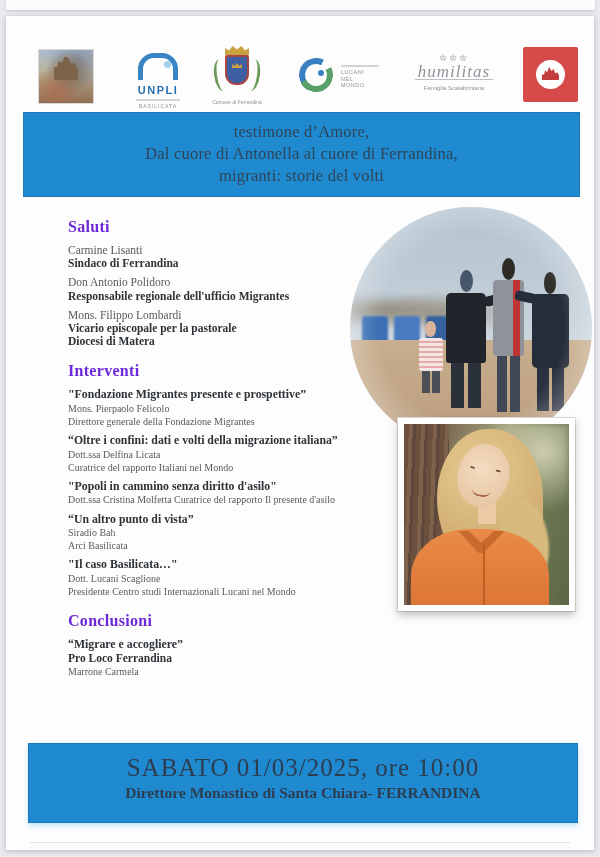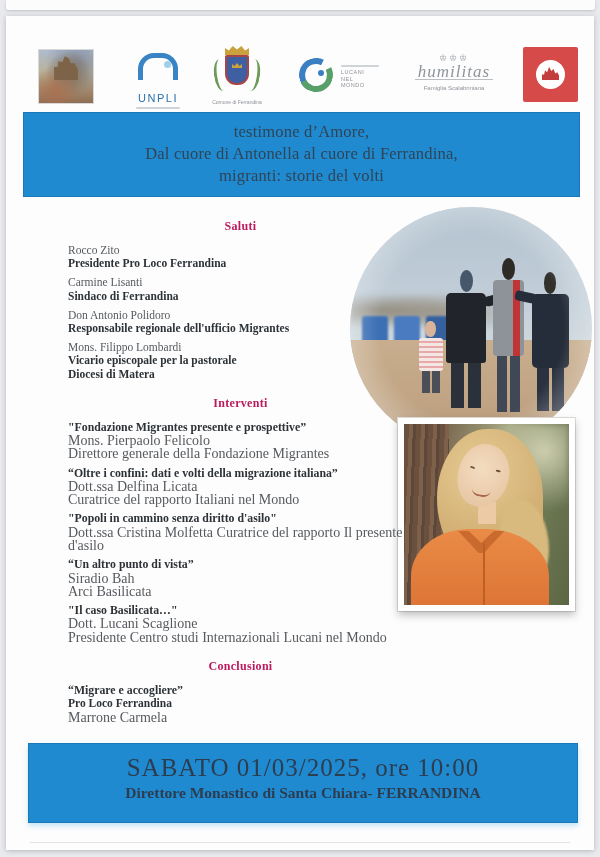--- a/index.html
+++ b/index.html
@@ -23,21 +23,21 @@
       radial-gradient(ellipse at 55% 45%, rgba(130,105,75,.9) 0%, rgba(130,105,75,0) 55%),
       radial-gradient(ellipse at 70% 25%, rgba(120,130,150,.8) 0%, rgba(120,130,150,0) 60%),
       linear-gradient(180deg,#aebdd0 0%,#b9b29a 40%,#a98e6e 70%,#8e6f55 100%);}
   .logo-painting .castle{position:absolute;left:28%;top:12%;width:44%;height:45%;
     background:#7d6448;clip-path:polygon(0 100%,0 45%,15% 45%,18% 20%,35% 25%,45% 0,62% 8%,70% 30%,85% 28%,100% 55%,100% 100%);}
 
   .logo-unpli{left:110px;top:37px;width:84px;text-align:center;}
   .unpli-arch{width:30px;height:22px;margin:0 auto;border:5px solid #3884c4;border-bottom:none;
     border-radius:16px 16px 0 0;position:relative;}
   .unpli-arch i{position:absolute;right:2px;top:3px;width:7px;height:7px;border-radius:50%;background:#9fd0e8;}
-  .unpli-name{font-family:"Liberation Sans",sans-serif;font-size:11px;font-weight:normal;color:#2a6fae;letter-spacing:1.5px;margin-top:12px;}
+  .unpli-name{font-family:"Liberation Sans",sans-serif;font-size:11px;font-weight:bold;color:#2a6fae;letter-spacing:1.5px;margin-top:4px;}
   .micro-line{height:2px;background:#cfd4d8;margin:3px auto 2px auto;width:44px;border-radius:1px;}
   .unpli-region{font-family:"Liberation Sans",sans-serif;font-size:5px;color:#8d9298;letter-spacing:1px;}
 
   .logo-comune{left:196px;top:29px;width:70px;text-align:center;}
   .crest{position:relative;width:46px;height:52px;margin:0 auto;}
   .crest .crown{position:absolute;left:11px;top:0;width:24px;height:10px;background:#c9a23f;
     clip-path:polygon(0 100%,0 30%,16% 55%,32% 10%,50% 45%,68% 10%,84% 55%,100% 30%,100% 100%);}
   .crest .shield{position:absolute;left:11px;top:10px;width:20px;height:26px;background:#3f5fa3;
     border:2px solid #a94444;border-radius:2px 2px 11px 11px;}
   .crest .shield i{position:absolute;left:5px;top:6px;width:10px;height:5px;background:#c9a23f;
@@ -141,28 +141,28 @@
   .photo-inner .neck{position:absolute;left:45%;top:43%;width:11%;height:12%;background:#eccaa5;}
   .photo-inner .jacket{position:absolute;left:4%;bottom:0;width:84%;height:42%;
     background:linear-gradient(180deg,#ea8b47 0%,#dd7536 100%);
     border-radius:42% 46% 0 0 / 62% 62% 0 0;}
   .photo-inner .jacket .zip{position:absolute;left:52%;top:18%;width:2px;height:82%;background:#c05f22;}
   .photo-inner .jacket .collar{position:absolute;left:34%;top:2%;width:34%;height:30%;
     background:#c96a2e;clip-path:polygon(0 0,45% 100%,55% 100%,100% 0,78% 0,50% 55%,22% 0);}
 
   
   .content{left:62px;top:201px;width:345px;z-index:3;color:#4d5156;}
-  .section-h{font-size:12px;font-weight:bold;color:#be185d;letter-spacing:.3px;line-height:19px;margin:0 0 8px 0;text-align:center;}
+  .section-h{font-size:16px;font-weight:bold;color:#6d28d9;letter-spacing:.3px;line-height:19px;margin:0 0 8px 0;}
   .gap-top{margin-top:13px;}
   .person{margin-bottom:6px;}
   .p-name{font-size:11.5px;line-height:13.2px;color:#565a5f;}
   .p-role{font-size:11.5px;line-height:13.2px;font-weight:bold;color:#2d3237;}
   .talk{margin-bottom:6px;}
   .talk-title{font-size:11.8px;line-height:13.4px;font-weight:bold;color:#2d3237;}
-  .talk-line{font-size:14px;line-height:13.2px;color:#565a5f;}
+  .talk-line{font-size:10px;line-height:13.2px;color:#565a5f;}
 </style>
 </head>
 <body>
 
 <div class="abs prev-page"></div>
 
 <div class="abs page">
 
   <div class="abs logo-painting">
     <span class="castle"></span>
@@ -272,24 +272,20 @@
           <span class="smile"></span>
       </div>
     </div>
   </div>
 
   <div class="abs content">
 
     <div class="section-h">Saluti</div>
 
     <div class="person">
-      <div class="p-name">Rocco Zito</div>
-      <div class="p-role">Presidente Pro Loco Ferrandina</div>
-    </div>
-    <div class="person">
       <div class="p-name">Carmine Lisanti</div>
       <div class="p-role">Sindaco di Ferrandina</div>
     </div>
     <div class="person">
       <div class="p-name">Don Antonio Polidoro</div>
       <div class="p-role">Responsabile regionale dell'ufficio Migrantes</div>
     </div>
     <div class="person">
       <div class="p-name">Mons. Filippo Lombardi</div>
       <div class="p-role">Vicario episcopale per la pastorale</div>

